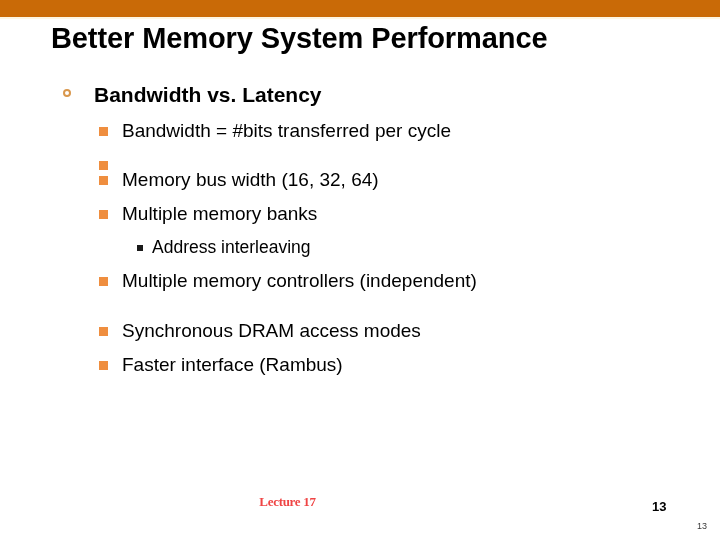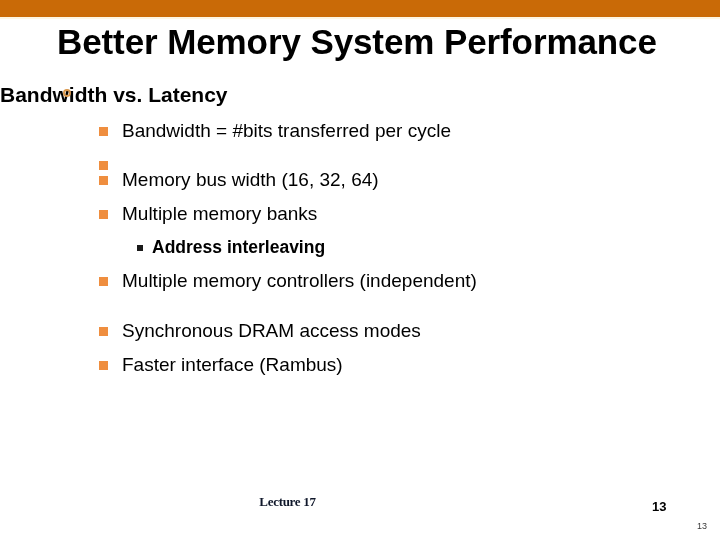--- a/index.html
+++ b/index.html
@@ -37,24 +37,24 @@
     left: 0;
     top: 17px;
     width: 720px;
     height: 2px;
     background: #FDF6E3;
   }
 
   
   .slide-title {
     position: absolute;
-    left: 57px;
+    left: 51px;
     top: 22px;
     width: 640px;
-    font-size: 35px;
+    font-size: 29px;
     font-weight: bold;
     color: #000000;
     letter-spacing: -0.1px;
     white-space: nowrap;
   }
 
   
   .body {
     position: absolute;
     left: 0;
@@ -62,20 +62,21 @@
     width: 720px;
   }
 
   .blk {
     position: relative;
   }
 
   
   .lvl1 {
     position: relative;
+    padding-left: 94px;
     font-size: 21px;
     font-weight: bold;
     color: #000000;
     line-height: 30px;
     margin-top: 0;
   }
   .lvl1 .marker {
     position: absolute;
     left: 63px;
     top: 9px;
@@ -103,21 +104,21 @@
     width: 9px;
     height: 9px;
     background: #EF8E3F;
   }
 
   
   .lvl3 {
     position: relative;
     padding-left: 152px;
     font-size: 17.5px;
-    font-weight: bold;
+    font-weight: normal;
     color: #000000;
     line-height: 33px;
   }
   .lvl3 .marker {
     position: absolute;
     left: 137px;
     top: 14px;
     width: 6px;
     height: 6px;
     background: #1A1A1A;
@@ -130,21 +131,21 @@
   
   .footer-lecture {
     position: absolute;
     left: 0;
     top: 494px;
     width: 720px;
     text-align: center;
     font-family: "Liberation Serif", serif;
     font-size: 13px;
     font-weight: bold;
-    color: #0f172a;
+    color: #ef4444;
     letter-spacing: -0.3px;
     padding-right: 145px;
     box-sizing: border-box;
   }
   .page-number-main {
     position: absolute;
     left: 652px;
     top: 499px;
     font-size: 13px;
     font-weight: bold;

